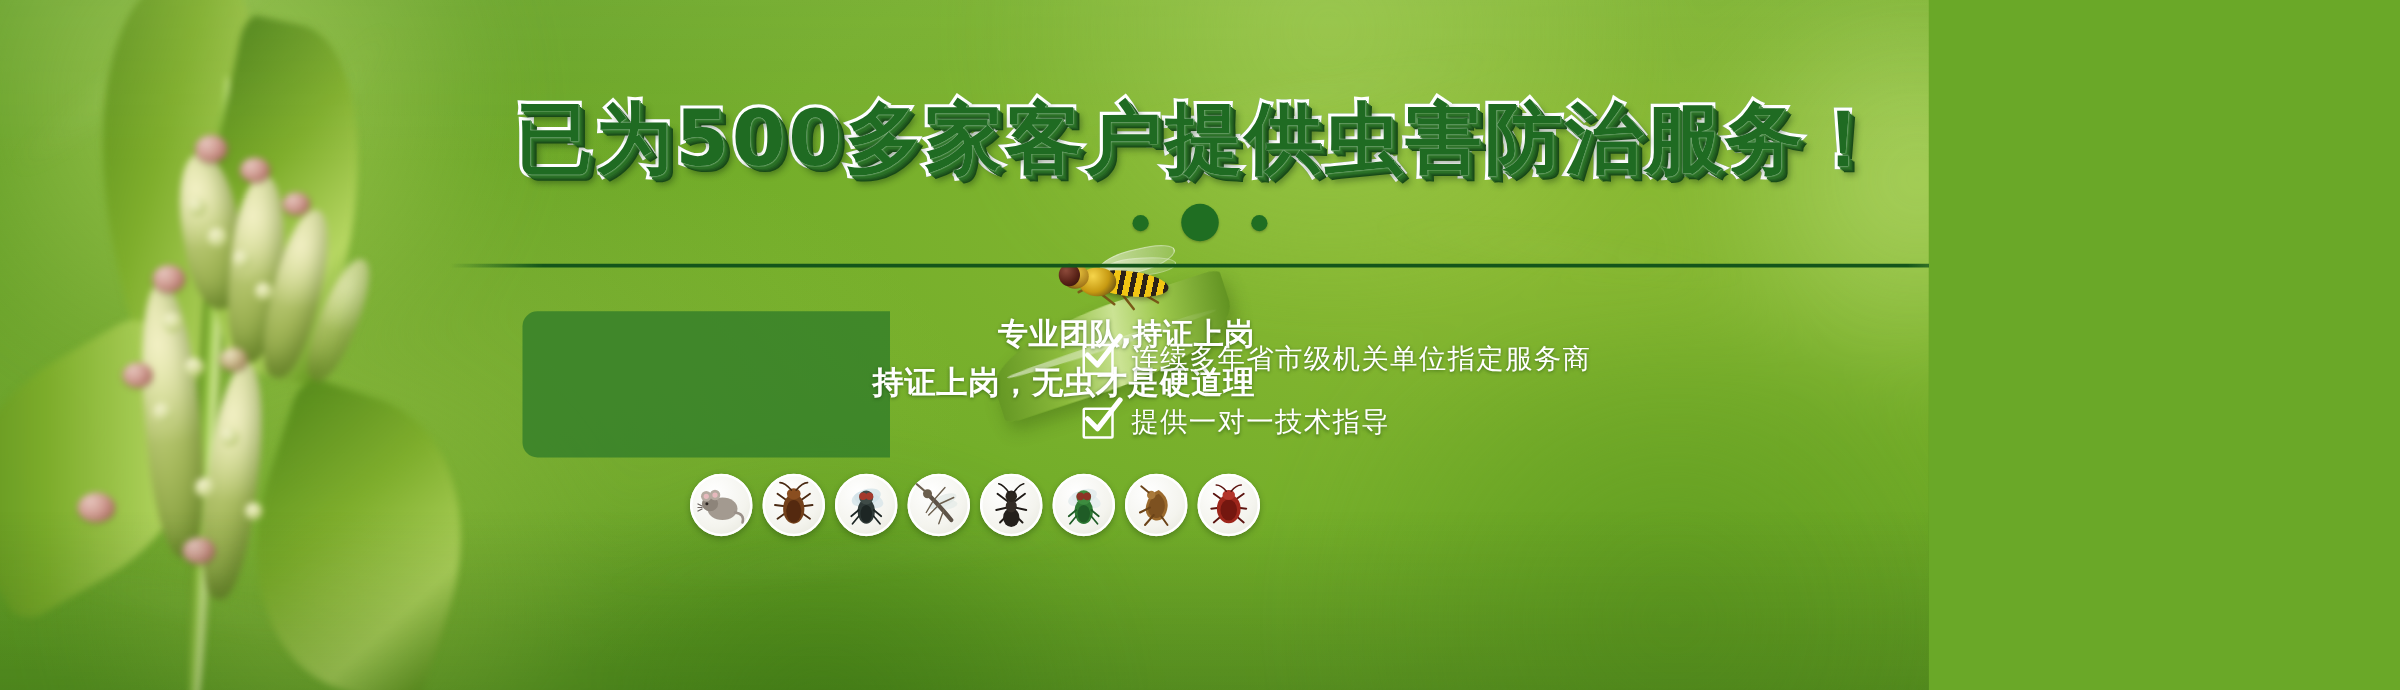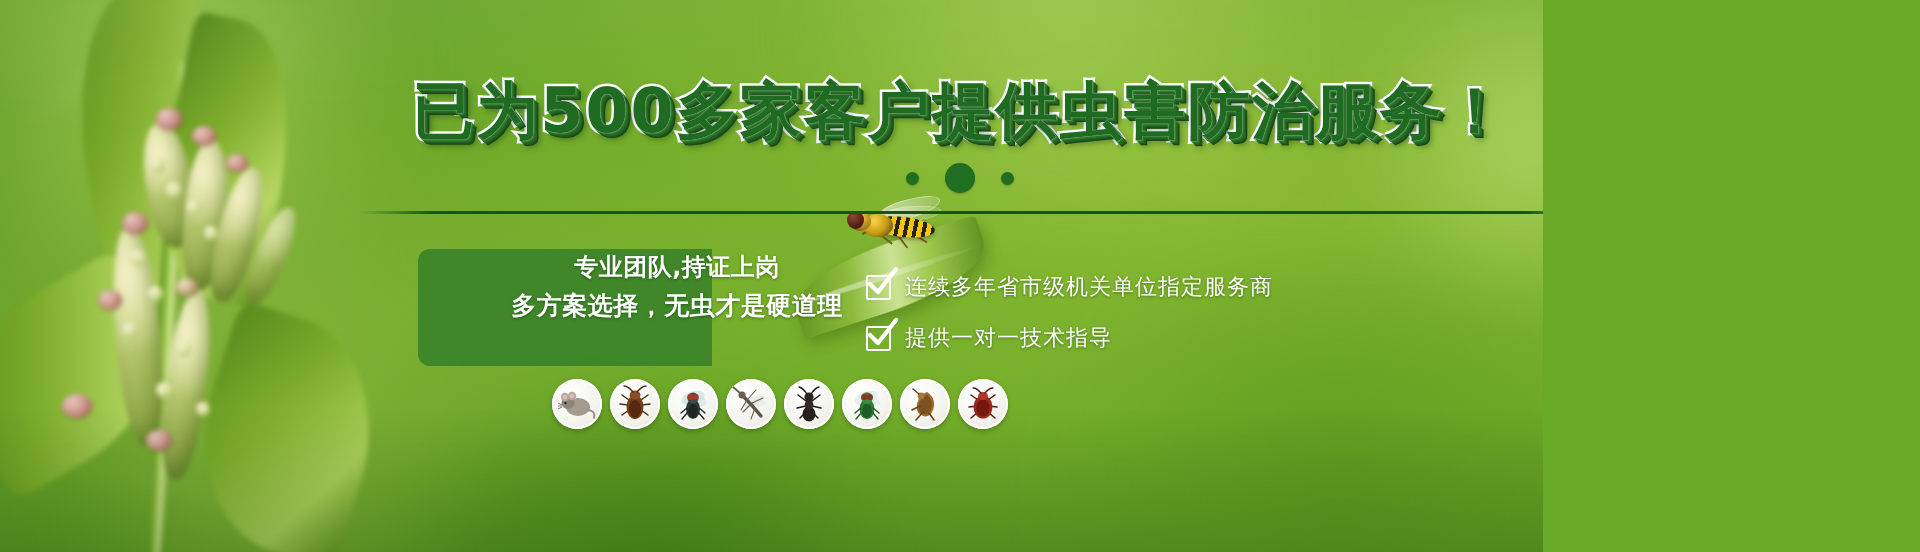--- a/index.html
+++ b/index.html
@@ -192,24 +192,24 @@
 
   
   #feature-panel {
     position:absolute; left:418px; top:249px; width:294px; height:117px;
     background:rgba(44,121,40,.74);
     border-radius:12px 0 0 12px;
     z-index:6;
   }
   
   #feature-lines {
-    position:absolute; left:336px; top:252px; width:700px;
+    position:absolute; left:322px; top:252px; width:700px;
     z-index:7;
     display:flex; flex-direction:column; gap:8px;
-    align-items:center;
+    align-items:flex-end;
     text-align:right;
     padding-right:18px;
   }
   #feature-lines .f-line {
     color:#ffffff;
     font-family:"DejaVu Sans","Liberation Sans", sans-serif;
     font-weight:bold;
     font-size:25px;
     line-height:1.25;
     letter-spacing:.5px;
@@ -351,21 +351,21 @@
     <span class="dot d-l"></span>
     <span class="dot d-s"></span>
   </div>
 
   <div id="divider"></div>
 
   <div id="feature-panel"></div>
 
   <div id="feature-lines">
     <div class="f-line f1">专业团队,持证上岗</div>
-    <div class="f-line f2">多方案选择，无虫才是硬道理</div>
+    <div class="f-line f2">持证上岗，无虫才是硬道理</div>
   </div>
 
   <div id="checklist">
 
     <div class="check-row">
       <span class="cbox">
         <svg viewBox="0 0 34 34" fill="none" aria-hidden="true">
           <path d="M5 19 L13 27 L31 4" stroke="#ffffff" stroke-width="4.2" stroke-linecap="round" stroke-linejoin="round"></path>
         </svg>
       </span>

